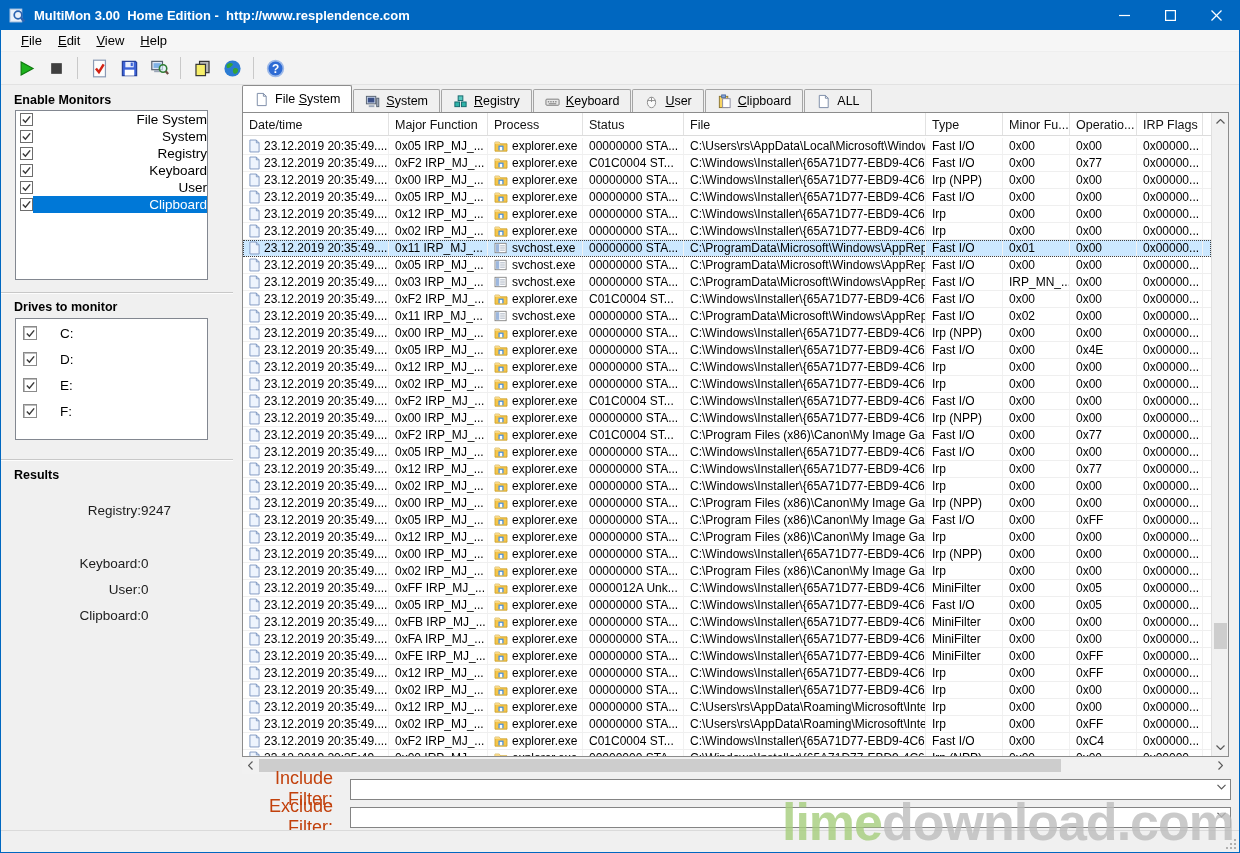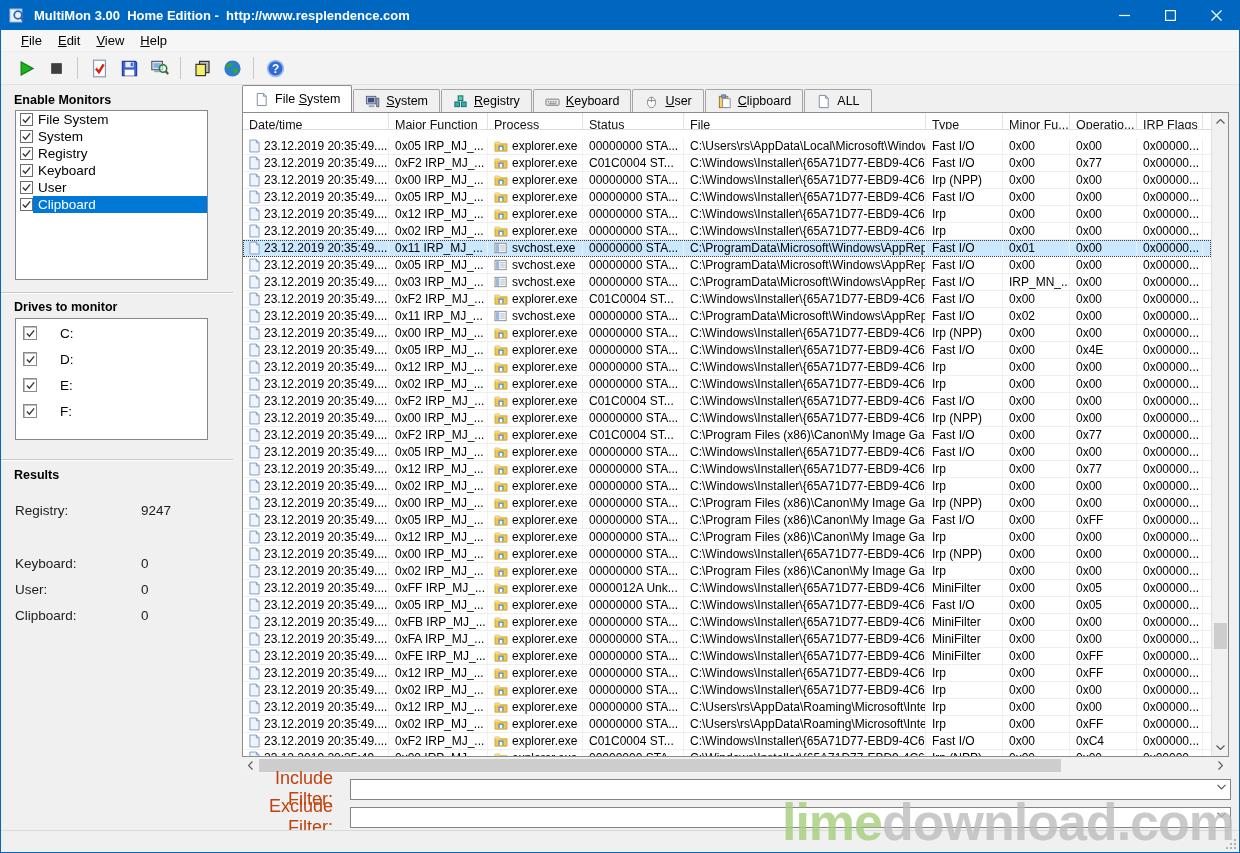--- a/index.html
+++ b/index.html
@@ -26,21 +26,21 @@
   .menubar { position:absolute; top:30px; left:0; right:0; height:22px; background:#f6f6f6; display:flex; align-items:center; padding-left:12px; border-bottom:1px solid #eee; }
   .menu-item { padding:2px 8px; font-size:13px; color:#000; }
 
   
   .toolbar { position:absolute; top:52px; left:0; right:0; height:33px; background:#f3f3f3; display:flex; align-items:center; padding-left:10px; border-bottom:1px solid #e2e2e2; }
   .tb-btn { width:30px; height:27px; display:flex; align-items:center; justify-content:center; border-radius:2px; }
   .tb-btn svg { width:19px; height:19px; }
   .tb-sep { width:1px; height:22px; background:#c9c9c9; margin:0 6px; }
 
   
-  .sidebar { position:absolute; top:85px; left:0; width:268px; bottom:22px; background:#f0f0f0; border-right:1px solid #c3c3c3; }
+  .sidebar { position:absolute; top:85px; left:0; width:268px; bottom:22px; background:#f0f0f0; border-right:1px solid #c3c3c3;text-align:right; }
   .group-label { position:absolute; left:13px; font-size:12.5px; font-weight:bold; color:#000; }
   .listbox { position:absolute; left:14px; width:193px; background:#fff; border:1px solid #828790; overflow:hidden; }
   .mon-list { top:25px; height:170px; }
   .drv-list { top:233px; height:122px; }
   .etch { position:absolute; left:0; width:232px; height:2px; border-top:1px solid #c8c8c8; border-bottom:1px solid #fdfdfd; }
   .mon-item { display:flex; align-items:center; height:17px; padding-left:4px; font-size:13.5px; }
   .mon-item .lblwrap { flex:1; padding-left:5px; height:17px; line-height:17px; white-space:nowrap; }
   .mon-item.selected .lblwrap { background:#0078d7; color:#fff; }
   .cbx { width:13px; height:13px; background:#fff; border:1px solid #6d6d6d; display:flex; align-items:center; justify-content:center; flex:none; }
   .cbx svg { width:11px; height:11px; }
@@ -58,21 +58,21 @@
 
   
   .tabbar { position:absolute; top:0; left:4px; height:27px; display:flex; align-items:flex-end; }
   .tab { height:23px; display:flex; align-items:center; gap:6px; padding:0 11px; font-size:12.5px; background:#f0f0f0; border:1px solid #a5a5a5; border-bottom:none; border-radius:2px 2px 0 0; margin-right:1px; color:#000; }
   .tab svg { width:15px; height:15px; }
   .tab.active { height:27px; background:#fff; border-color:#8c8c8c; position:relative; z-index:2; }
 
   
   .grid { position:absolute; top:27px; left:4px; width:987px; height:645px; background:#fff; border:1px solid #8c8c8c; }
   .cols { display:grid; grid-template-columns:146px 99px 95px 101px 242px 77px 67px 67px 66px; }
-  .grid-header { height:17px; background:#fff; border-bottom:1px solid #dcdcdc; }
+  .grid-header { height:23px; background:#fff; border-bottom:1px solid #dcdcdc; }
   .hcell { font-size:12.5px; line-height:24px; padding-left:6px; color:#111; border-right:1px solid #e2e2e2; white-space:nowrap; overflow:hidden; }
   .grid-body { position:absolute; top:25px; left:0; width:968px; height:618px; overflow:hidden; background:#fff; }
   .trow { height:17px; border-bottom:1px solid #efefef; }
   .trow.selected { background:#cce8ff; outline:1px dotted #3f3f3f; outline-offset:-1px; }
   .tcell { font-size:12px; display:flex; align-items:center; gap:4px; padding-left:6px; white-space:nowrap; overflow:hidden; border-right:1px solid #f1f1f1; color:#000; }
   .tcell svg { flex:none; }
 
   
   .vscroll { position:absolute; top:0; right:0; width:17px; height:643px; background:#f1f1f1; border-left:1px solid #e0e0e0; }
   .v-arrow { position:absolute; left:0; width:17px; height:17px; display:flex; align-items:center; justify-content:center; color:#5a5a5a; font-size:10px; }

